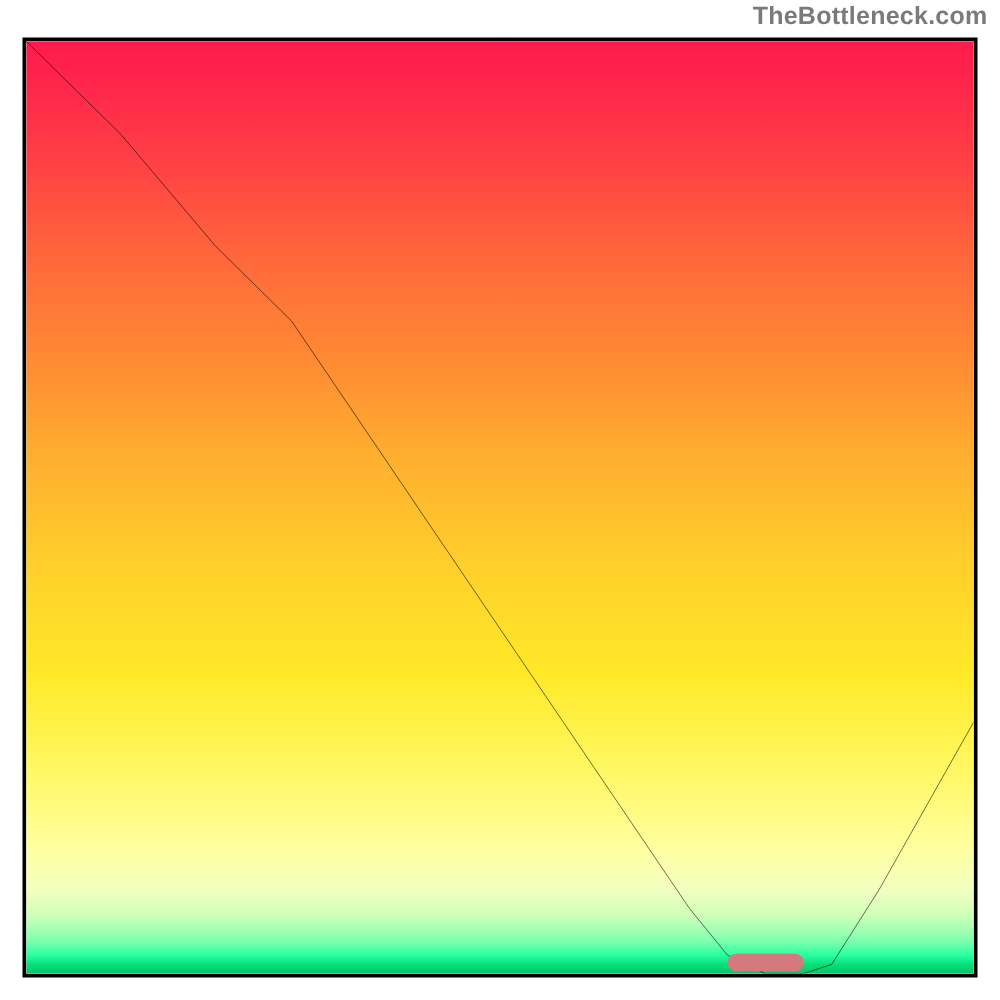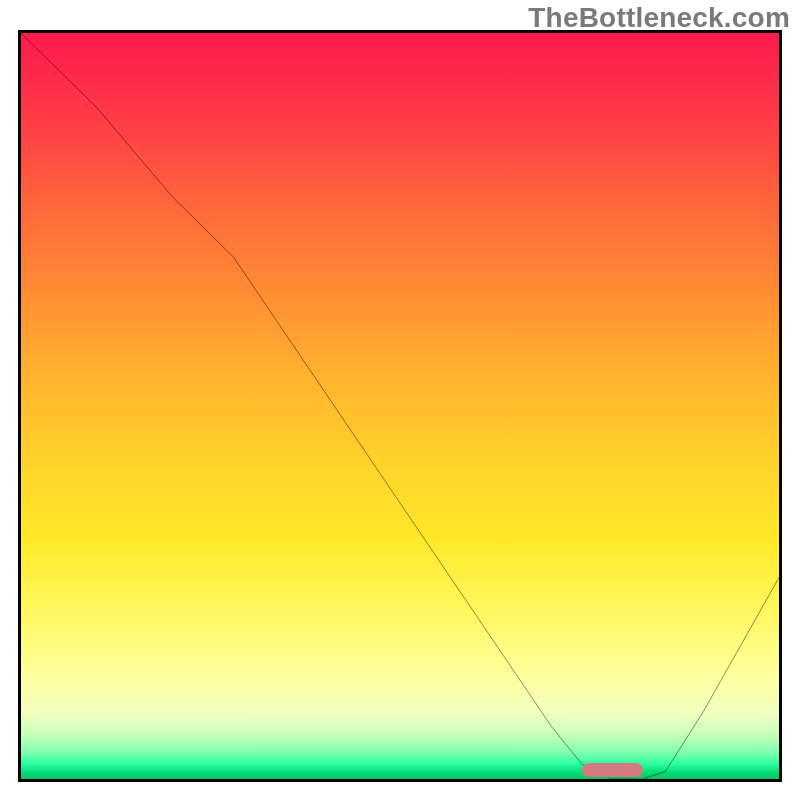--- a/index.html
+++ b/index.html
@@ -12,21 +12,21 @@
   }
   .container {
     position: relative;
     width: 800px;
     height: 800px;
   }
   .watermark {
     position: absolute;
     top: 2px;
     right: 10px;
-    font-size: 28px;
+    font-size: 20px;
     font-weight: bold;
     color: #7a7a7a;
     letter-spacing: 0.2px;
   }
   .plot-frame {
     position: absolute;
     left: 18px;
     top: 30px;
     width: 764px;
     height: 752px;

